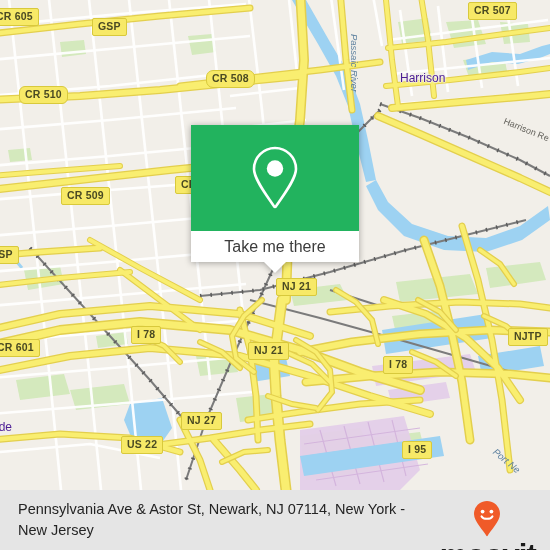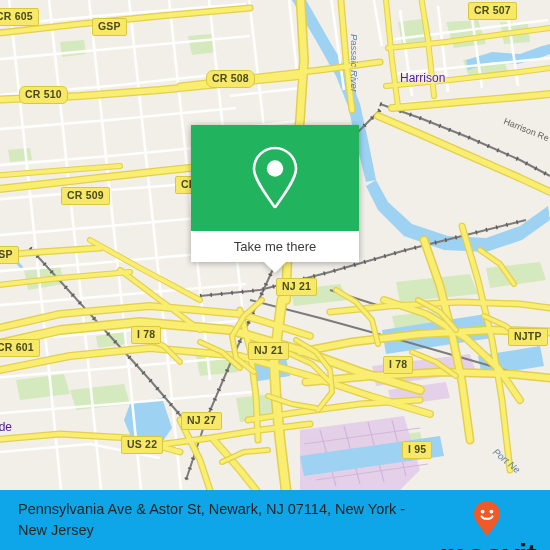--- a/index.html
+++ b/index.html
@@ -90,21 +90,21 @@
     align-items: center;
     justify-content: center;
   }
   #popup-footer {
     height: 31px;
     background: #ffffff;
     display: flex;
     align-items: center;
     justify-content: center;
     color: #3c3c3c;
-    font-size: 13px;
+    font-size: 16px;
     position: relative;
   }
   #popup-tail {
     position: absolute;
     left: 50%;
     margin-left: -11px;
     top: 137px;
     width: 0;
     height: 0;
     border-left: 11px solid transparent;
@@ -127,21 +127,21 @@
     white-space: nowrap;
   }
 
   
   #footer {
     position: absolute;
     left: 0;
     top: 490px;
     width: 550px;
     height: 60px;
-    background: #0ea5e9;
+    background: #e5e5e5;
     display: flex;
     align-items: center;
   }
   #footer-address {
     flex: 1 1 auto;
     padding-left: 18px;
     padding-right: 4px;
     color: #242424;
     font-size: 14.5px;
     line-height: 21px;

